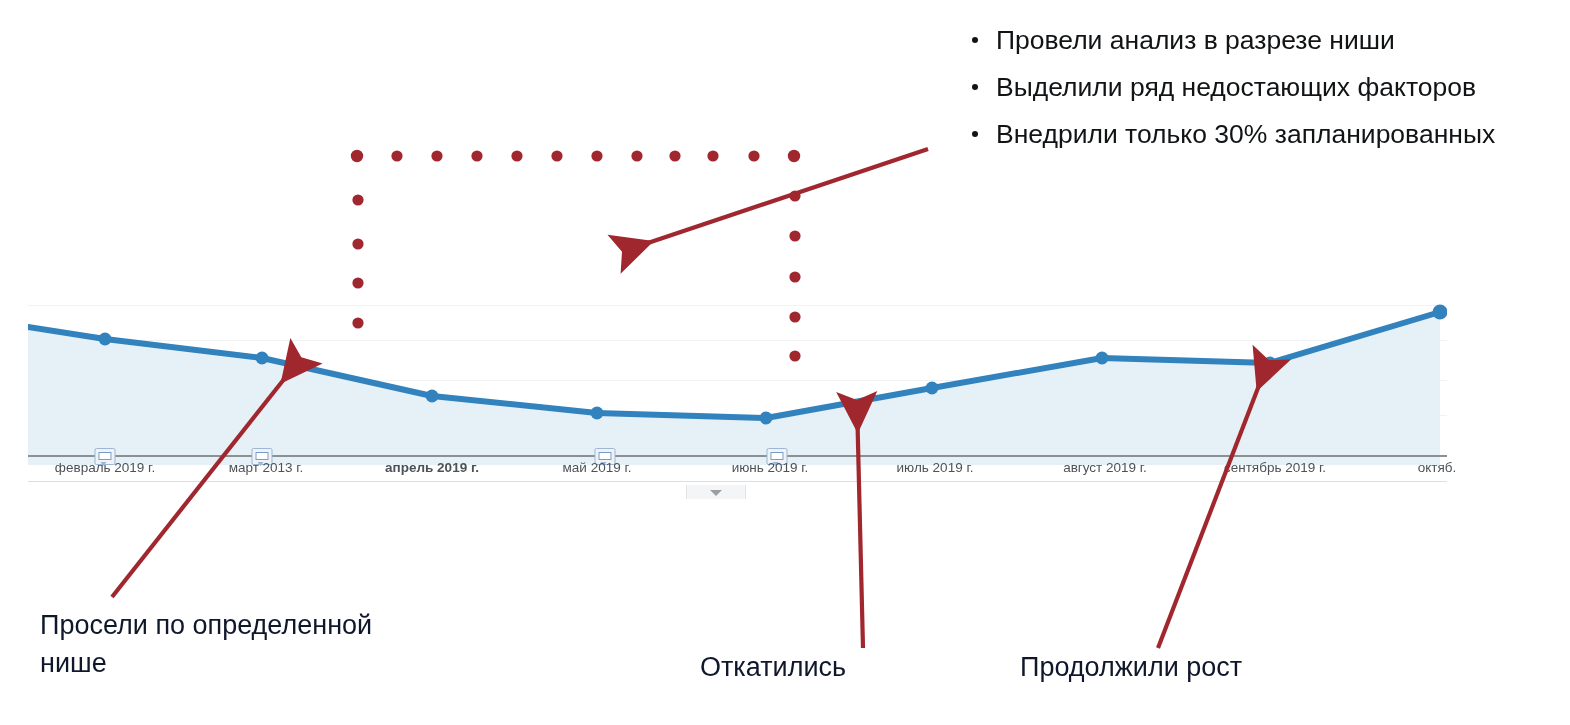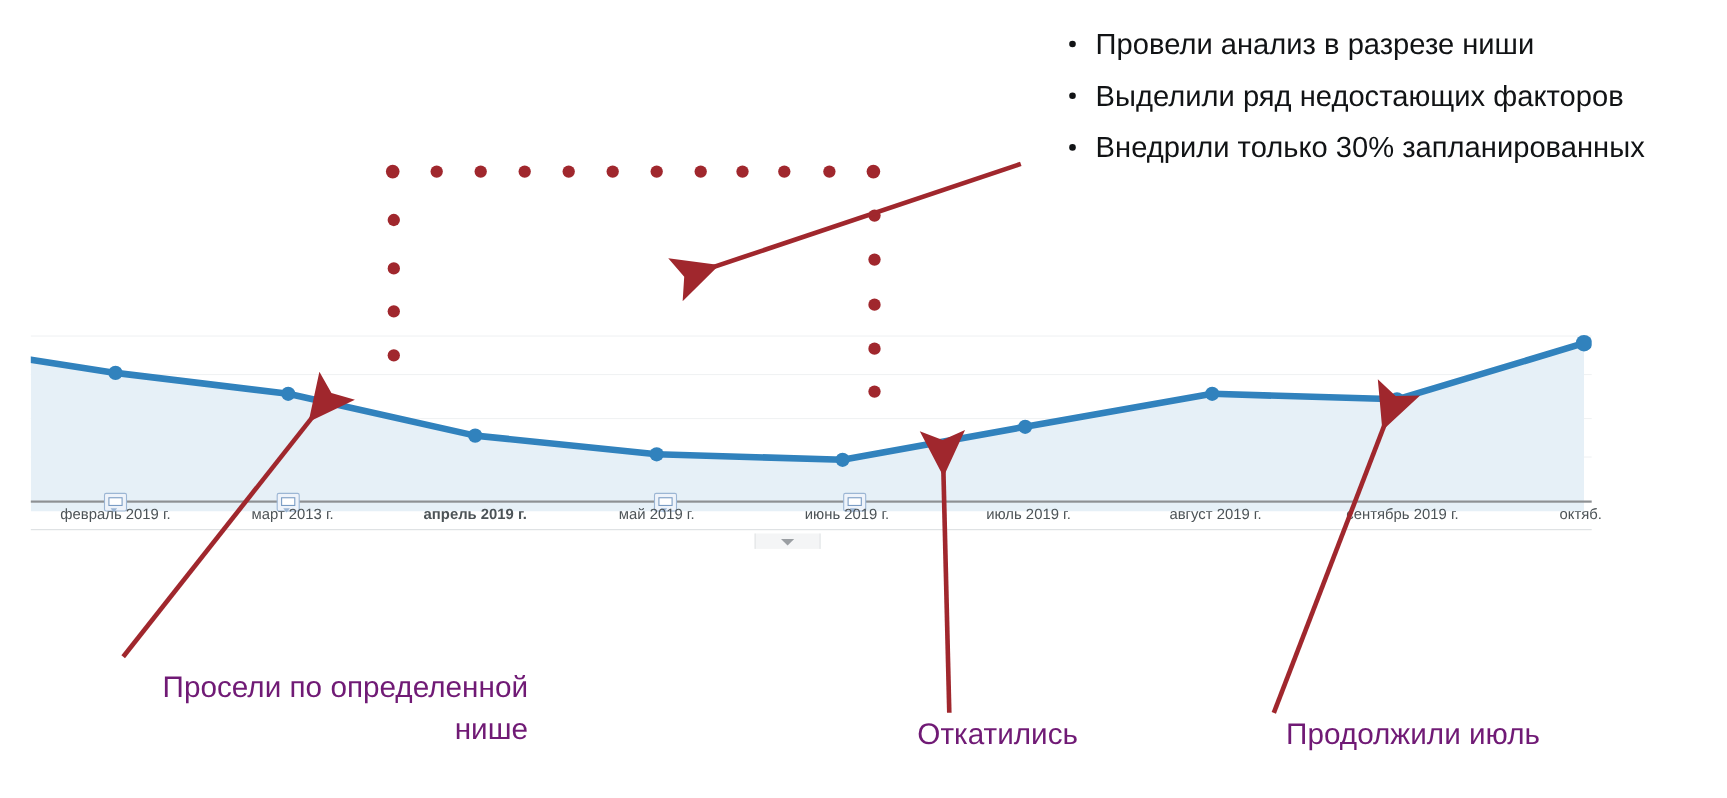--- a/index.html
+++ b/index.html
@@ -65,22 +65,22 @@
     position:absolute;left:6px;top:13px;width:6px;height:6px;border-radius:50%;
     background:#111315;
   }
   .bullet-cont{
     padding-left:30px;font-size:26.5px;line-height:33px;color:#111315;
     margin-top:10px;
   }
 
   
   .annot{
-    position:absolute;font-size:27px;line-height:38px;color:#701a75;
-    text-align:right;white-space:pre-line;
+    position:absolute;font-size:27px;line-height:38px;color:#0f172a;
+    text-align:left;white-space:pre-line;
   }
   #annot-niche{left:40px;top:606px;width:440px;}
   #annot-rollback{left:700px;top:648px;width:280px;}
   #annot-growth{left:1020px;top:648px;width:380px;}
 
   svg.overlay{position:absolute;left:0;top:0;width:1570px;height:725px;pointer-events:none;}
 </style>
 </head>
 <body>
 
@@ -147,21 +147,21 @@
     </div>
     <div class="bullet-row">
       <span class="dot"></span>
       <span>Внедрили только 30% запланированных</span>
     </div>
   </div>
 
   <div class="annot" id="annot-niche">Просели по определенной
 нише</div>
   <div class="annot" id="annot-rollback">Откатились</div>
-  <div class="annot" id="annot-growth">Продолжили июль</div>
+  <div class="annot" id="annot-growth">Продолжили рост</div>
 
   <svg class="overlay" viewBox="0 0 1570 725">
     <defs>
       <marker id="ah" markerWidth="11" markerHeight="11" refX="7.5" refY="5.5" orient="auto" markerUnits="strokeWidth">
         <path d="M 0,5.5 L 10,0.6 L 8,5.5 L 10,10.4 Z" fill="#a0272d"></path>
       </marker>
     </defs>
 
     <g fill="#a0272d">
       <circle cx="357" cy="156" r="6.2"></circle>

